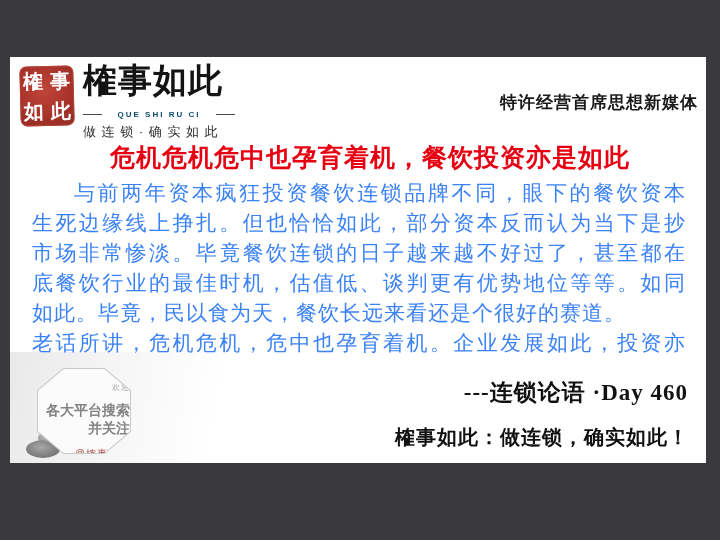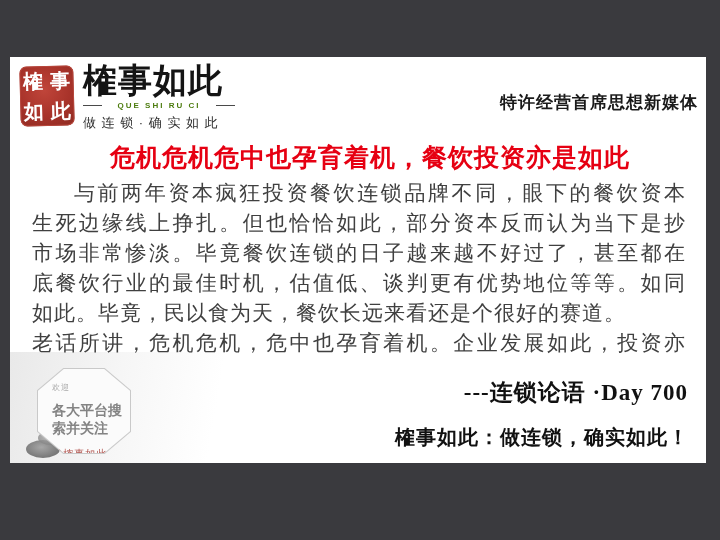--- a/index.html
+++ b/index.html
@@ -40,55 +40,55 @@
   .seal span{
     color:#fff;font-size:20px;font-weight:bold;line-height:1;
     font-family:"Liberation Serif", serif;
   }
   .logo-text{position:absolute;left:73px;top:3px;width:152px;}
   .wordmark{
     font-size:34px;font-weight:700;color:#141414;letter-spacing:1px;
     line-height:40px;white-space:nowrap;
   }
   .romanized{
-    display:flex;align-items:center;gap:16px;margin-top:1px;color:#4d7c0f;
+    display:flex;align-items:center;gap:16px;margin-top:10px;color:#0c4a6e;
   }
   .romanized .rule{flex:1;height:1px;background:#4a4a4a;}
   .romanized .txt{font-size:8px;font-weight:bold;letter-spacing:2px;white-space:nowrap;}
   .tagline{
     margin-top:4px;font-size:13px;font-weight:normal;color:#2e2e2e;
     letter-spacing:1px;white-space:nowrap;
   }
   .slogan{
     position:absolute;right:8px;top:34px;
     font-size:17px;font-weight:bold;color:#1a1a1a;letter-spacing:1px;
   }
   
   .title{
     position:absolute;left:0;top:84px;width:100%;text-align:center;
     font-size:25px;font-weight:bold;color:#e60012;letter-spacing:1px;padding-left:12px;
   }
   
   .bodytext{
     position:absolute;left:22px;right:20px;top:121px;
-    font-size:21px;line-height:30px;color:#404040;letter-spacing:1px;
+    font-size:21px;line-height:30px;color:#3b82f6;letter-spacing:1px;
   }
   .bline{text-align:justify;text-align-last:justify;}
   .bline.indent{text-indent:2em;}
   .bline.last{text-align:left;text-align-last:left;}
   
   .octagon{
     position:absolute;left:27px;top:311px;width:94px;height:86px;
     clip-path:polygon(28% 0,72% 0,100% 26%,100% 74%,72% 100%,28% 100%,0 74%,0 26%);
     background:#c9c9c9;
   }
   .octagon-inner{
     position:absolute;left:1px;top:1px;right:1px;bottom:1px;
     clip-path:polygon(28% 0,72% 0,100% 26%,100% 74%,72% 100%,28% 100%,0 74%,0 26%);
-    background:#fbfbfb;text-align:left;padding-left:14px;
+    background:#fbfbfb;text-align:right;
   }
   .wm-welcome{margin-top:13px;font-size:8px;color:#a9a9a9;letter-spacing:1px;}
   .wm-line{margin-top:9px;font-size:14px;font-weight:bold;color:#848484;}
   .wm-handle{margin-top:9px;font-size:10px;color:#b0524c;letter-spacing:1px;}
   
   .footer-source{
     position:absolute;right:18px;top:320px;
     font-size:23px;font-weight:bold;color:#111;
     font-family:"Liberation Serif", serif;letter-spacing:1px;
   }
@@ -137,16 +137,16 @@
   </div>
 
   <div class="octagon">
     <div class="octagon-inner">
       <div class="wm-welcome">欢迎</div>
       <div class="wm-line">各大平台搜索并关注</div>
       <div class="wm-handle">@榷事如此</div>
     </div>
   </div>
 
-  <div class="footer-source">---连锁论语 ·Day 700</div>
+  <div class="footer-source">---连锁论语 ·Day 460</div>
   <div class="footer-slogan">榷事如此：做连锁，确实如此！</div>
 
 </div>
 
 </body></html>

